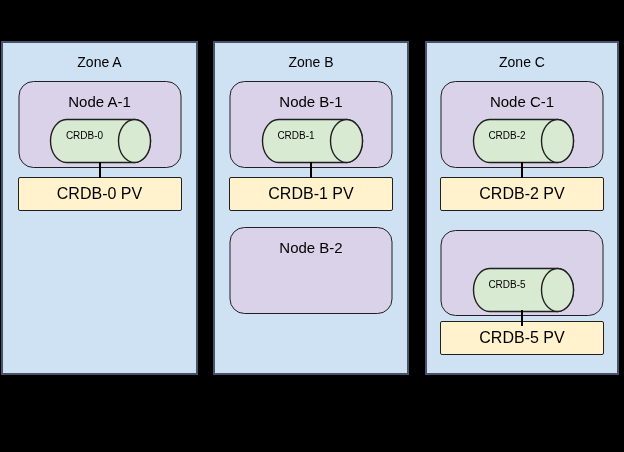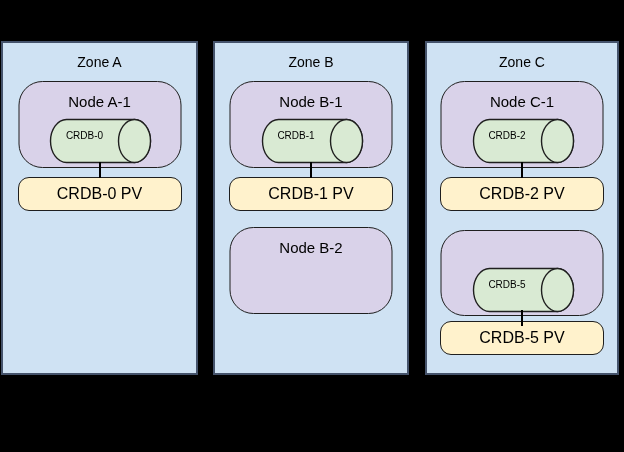--- a/index.html
+++ b/index.html
@@ -28,21 +28,21 @@
   .zone-c{left:425px; width:194px;}
   .zone-title{
     position:absolute; top:11px; left:0; width:100%;
     text-align:center; font-size:14px; line-height:17px;
   }
   .node{
     position:absolute; left:50%; transform:translateX(-50%);
     width:163px; height:87px;
     background:var(--node-fill);
     border:1.5px solid var(--node-border);
-    border-radius:24px;
+    border-radius:15px;
     padding-left:12px;
   }
   .node-row1{top:38px;}
   .node-label{
     position:absolute; top:11px; left:0; width:100%;
     text-align:center; font-size:15px; line-height:18px;
   }
   .cylinder{
     position:absolute; left:50%; transform:translateX(-50%);
     top:36px; width:106px; height:34px;
@@ -57,21 +57,21 @@
     position:absolute; left:50%; transform:translateX(-50%);
     width:2px; background:var(--text); z-index:5;
   }
   .conn-row1{top:119px; height:16px;}
   .conn-row2{top:267px; height:16px;}
   .pv{
     position:absolute; left:50%; transform:translateX(-50%);
     width:164px; height:34px;
     background:var(--pv-fill);
     border:1.5px solid var(--node-border);
-    border-radius:11px;
+    border-radius:2px;
     display:flex; align-items:center; justify-content:center;
     font-size:16px;
   }
   .pv-row1{top:134px;}
   .node-b2{top:184px; height:87px;text-decoration:underline;}
   .node-c2{top:187px; height:86px;}
   .pv-row2{top:278px; height:34px;}
 </style>
 </head>
 <body>

